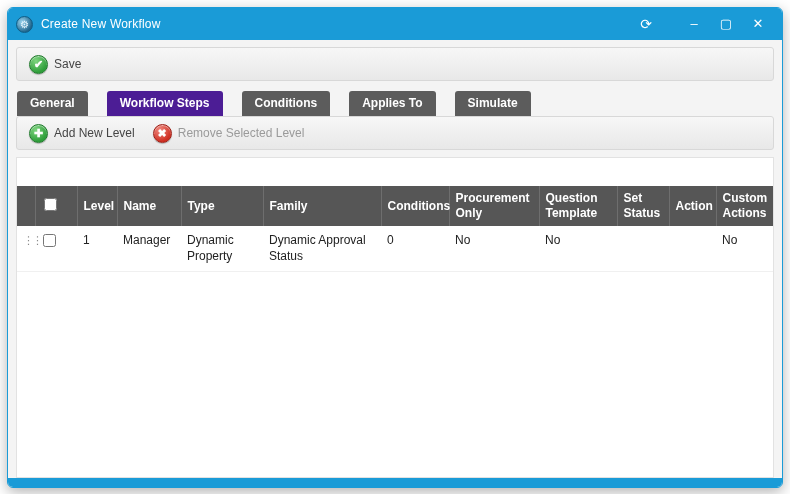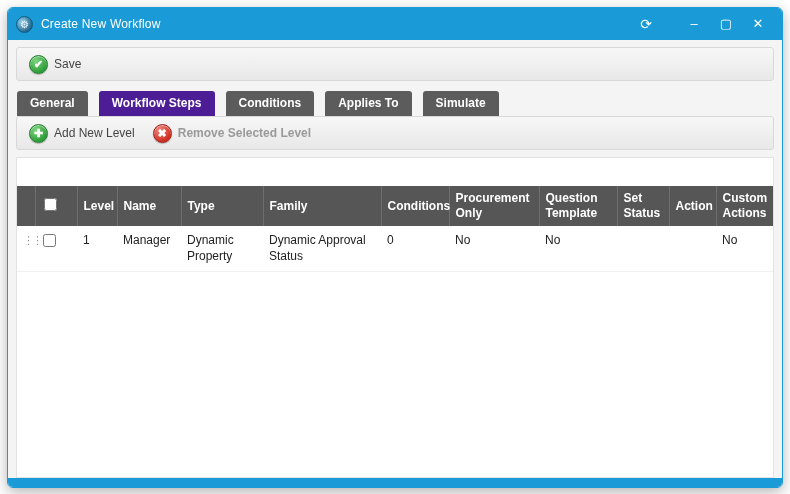--- a/index.html
+++ b/index.html
@@ -56,34 +56,34 @@
     border:1px solid #d8d8d8;
     border-radius:3px;
     display:flex; align-items:center;
     padding:0 8px; gap:6px;
   }
   .toolbar-btn {
     display:flex; align-items:center; gap:6px;
     padding:3px 8px 3px 4px; border-radius:3px;
     font-size:12px; color:#444; cursor:default;
   }
-  .toolbar-btn.dimmed .tb-label { color:#9a9a9a;font-weight:bold; }
+  .toolbar-btn.dimmed .tb-label { color:#9a9a9a; }
   .round-icon {
     width:19px; height:19px; border-radius:50%;
     display:flex; align-items:center; justify-content:center;
     color:#fff; font-size:11px; font-weight:bold;
     box-shadow:inset 0 1px 1px rgba(255,255,255,.55), 0 1px 1px rgba(0,0,0,.25);
   }
   .icon-green { background:radial-gradient(circle at 35% 30%, #7fd57f, #2e9e3a 70%); border:1px solid #1f7a2b; }
   .icon-red   { background:radial-gradient(circle at 35% 30%, #f08a80, #cf2e21 70%); border:1px solid #9e1f16; }
   
   .tabs {
     flex:0 0 26px;
     margin-top:9px;
-    display:flex; align-items:flex-end; gap:11px;
+    display:flex; align-items:flex-end; gap:19px;
     padding-left:1px;
   }
   .tab {
     padding:5px 13px 6px 13px;
     background:#5c5c5c; color:#fff;
     font-size:12px; font-weight:bold;
     border-radius:3px 3px 0 0;
     cursor:default; white-space:nowrap;
   }
   .tab.active { background:#4c1d95; }

